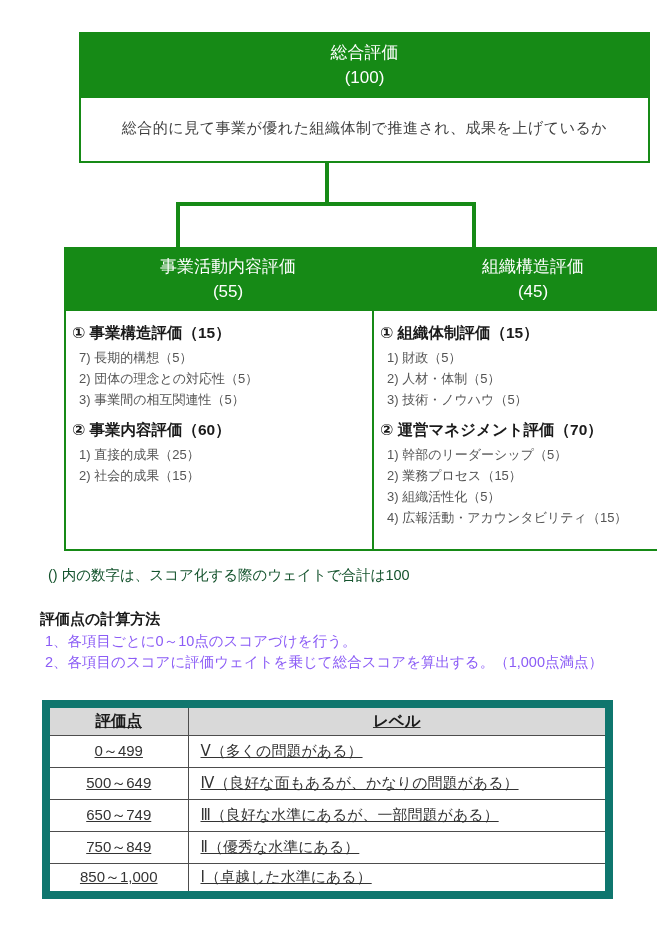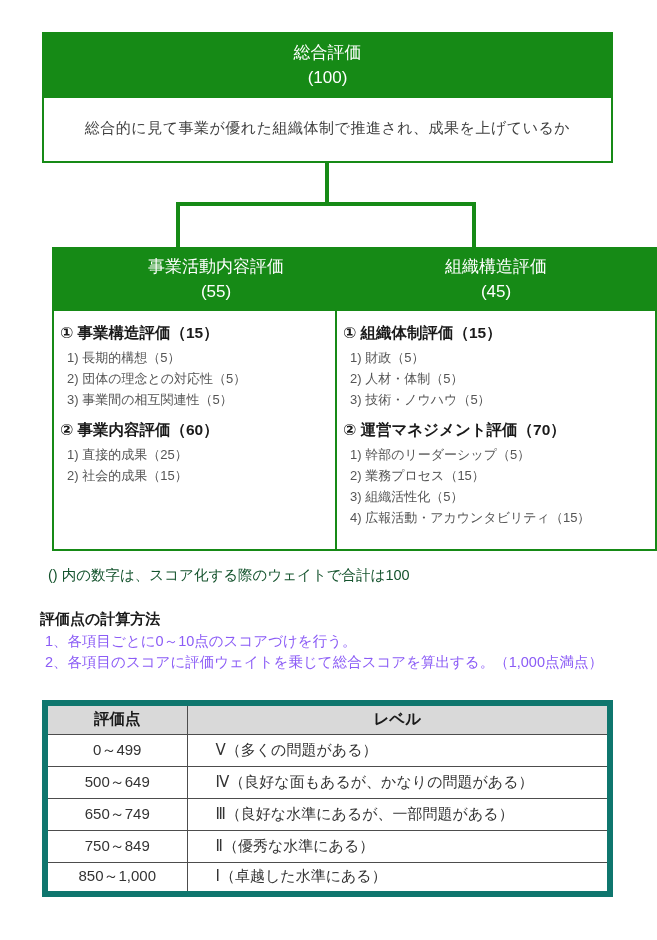--- a/index.html
+++ b/index.html
@@ -16,20 +16,21 @@
     color: #333333;
   }
   .page { position: absolute; inset: 0; }
 
   
   .box {
     position: absolute;
     box-sizing: border-box;
     border: 2px solid #168a16;
     background: #ffffff;
+    margin-left: 37px;
   }
   .box-header {
     background: #168a16;
     color: #ffffff;
     display: flex;
     flex-direction: column;
     align-items: center;
     justify-content: center;
     line-height: 1.45;
   }
@@ -39,21 +40,21 @@
     height: 61px;
     display: flex;
     align-items: center;
     justify-content: center;
     font-size: 15px;
     color: #404040;
     letter-spacing: 0.5px;
   }
 
   .child-box { top: 247px; height: 304px; }
-  .child-box.left  { left: 52px;  width: 328px; }
+  .child-box.left  { left: 27px;  width: 328px; }
   .child-box.right { left: 335px; width: 322px; }
   .child-box .box-header { height: 62px; font-size: 17px; }
   .child-body { padding: 8px 10px 0 6px; }
 
   .section-heading {
     font-size: 15.5px;
     font-weight: bold;
     color: #1a1a1a;
     margin-top: 10px;
     white-space: nowrap;
@@ -110,38 +111,38 @@
     width: 571px;
     border-collapse: collapse;
     table-layout: fixed;
   }
   .score-table th, .score-table td {
     border: 1px solid #4d4d4d;
     box-sizing: border-box;
     overflow: hidden;
     white-space: nowrap;
   }
-  .score-table { border: 6px solid #0f766e; }
+  .score-table { border: 8px solid #0f766e; text-decoration: underline; }
   .score-table th {
     background: #d9d9d9;
     height: 31px;
     font-size: 15.5px;
     font-weight: bold;
     color: #1a1a1a;
     text-align: center;
   }
   .score-table td {
     height: 32px;
     font-size: 15px;
     color: #333333;
     background: #ffffff;
   }
   .col-score { width: 142px; }
   td.cell-score { text-align: center; }
-  td.cell-level { text-align: left; padding-left: 28px; }
+  td.cell-level { text-align: left; padding-left: 12px; }
 </style>
 </head>
 <body>
 
 <div class="page">
 
   <div class="box root-box">
     <div class="box-header">
       <div>総合評価</div>
       <div>(100)</div>
@@ -156,21 +157,21 @@
 
   <div class="box child-box left">
     <div class="box-header">
       <div>事業活動内容評価</div>
       <div>(55)</div>
     </div>
     <div class="child-body">
       <div class="section">
         <div class="section-heading">① 事業構造評価（15）</div>
         <div class="section-items">
-          <div class="item">1) 長期的構想（5）</div>
+          <div class="item">7) 長期的構想（5）</div>
           <div class="item">2) 団体の理念との対応性（5）</div>
           <div class="item">3) 事業間の相互関連性（5）</div>
         </div>
       </div>
       <div class="section">
         <div class="section-heading">② 事業内容評価（60）</div>
         <div class="section-items">
           <div class="item">1) 直接的成果（25）</div>
           <div class="item">2) 社会的成果（15）</div>
         </div>

